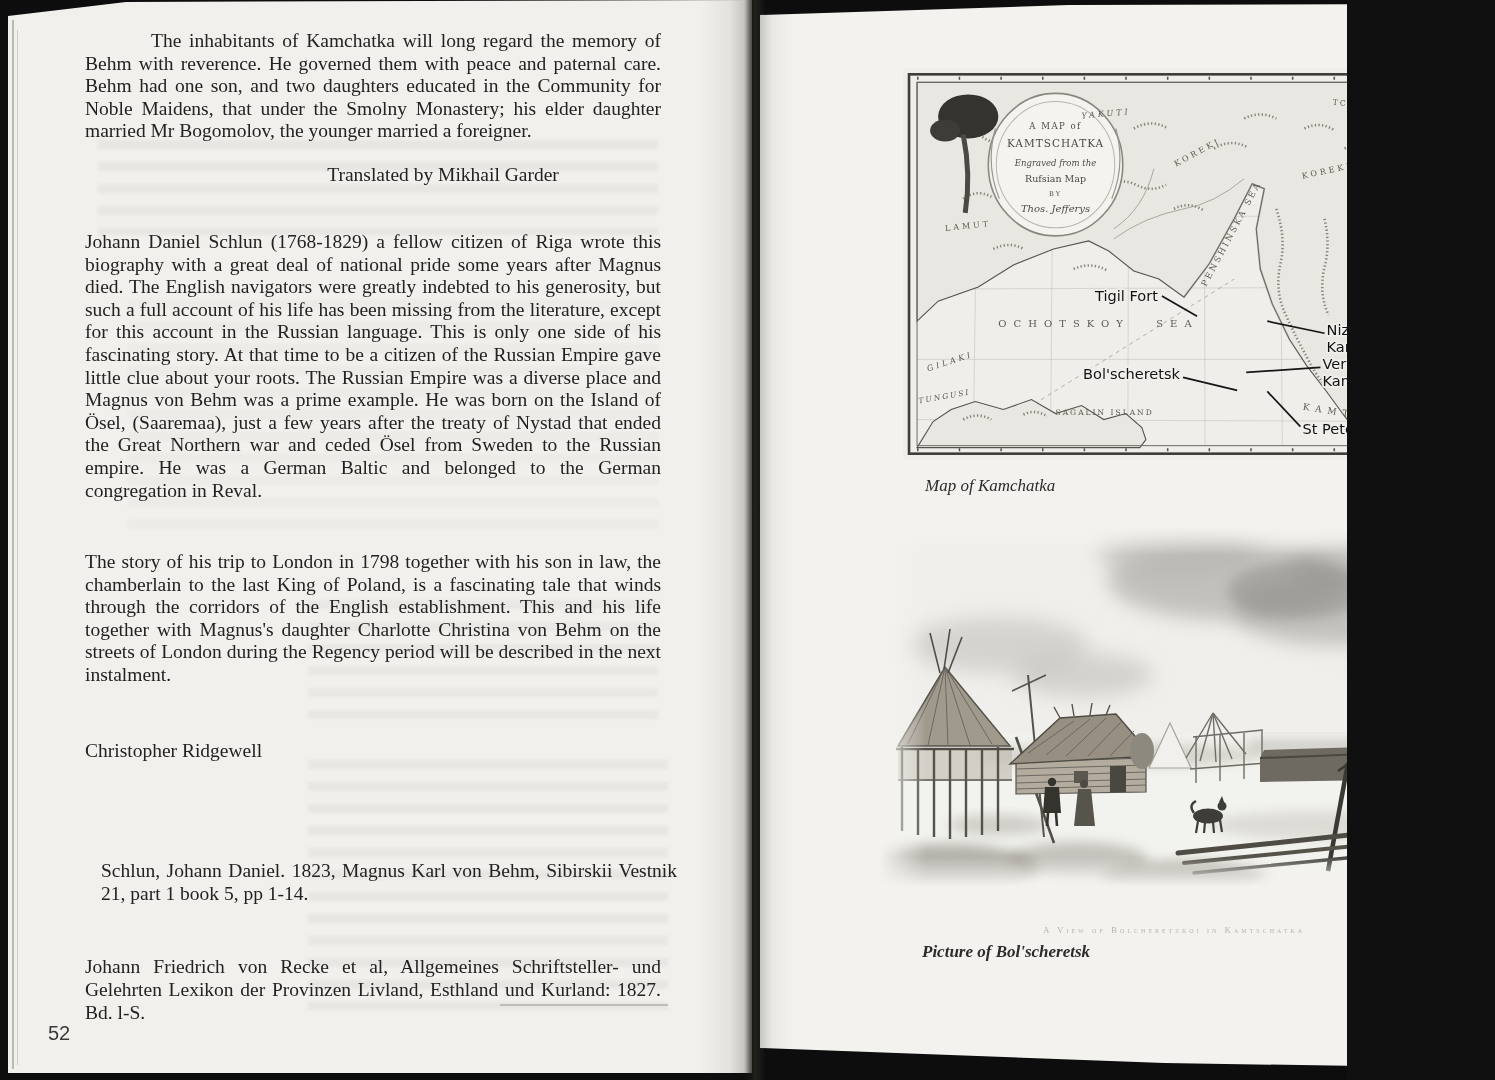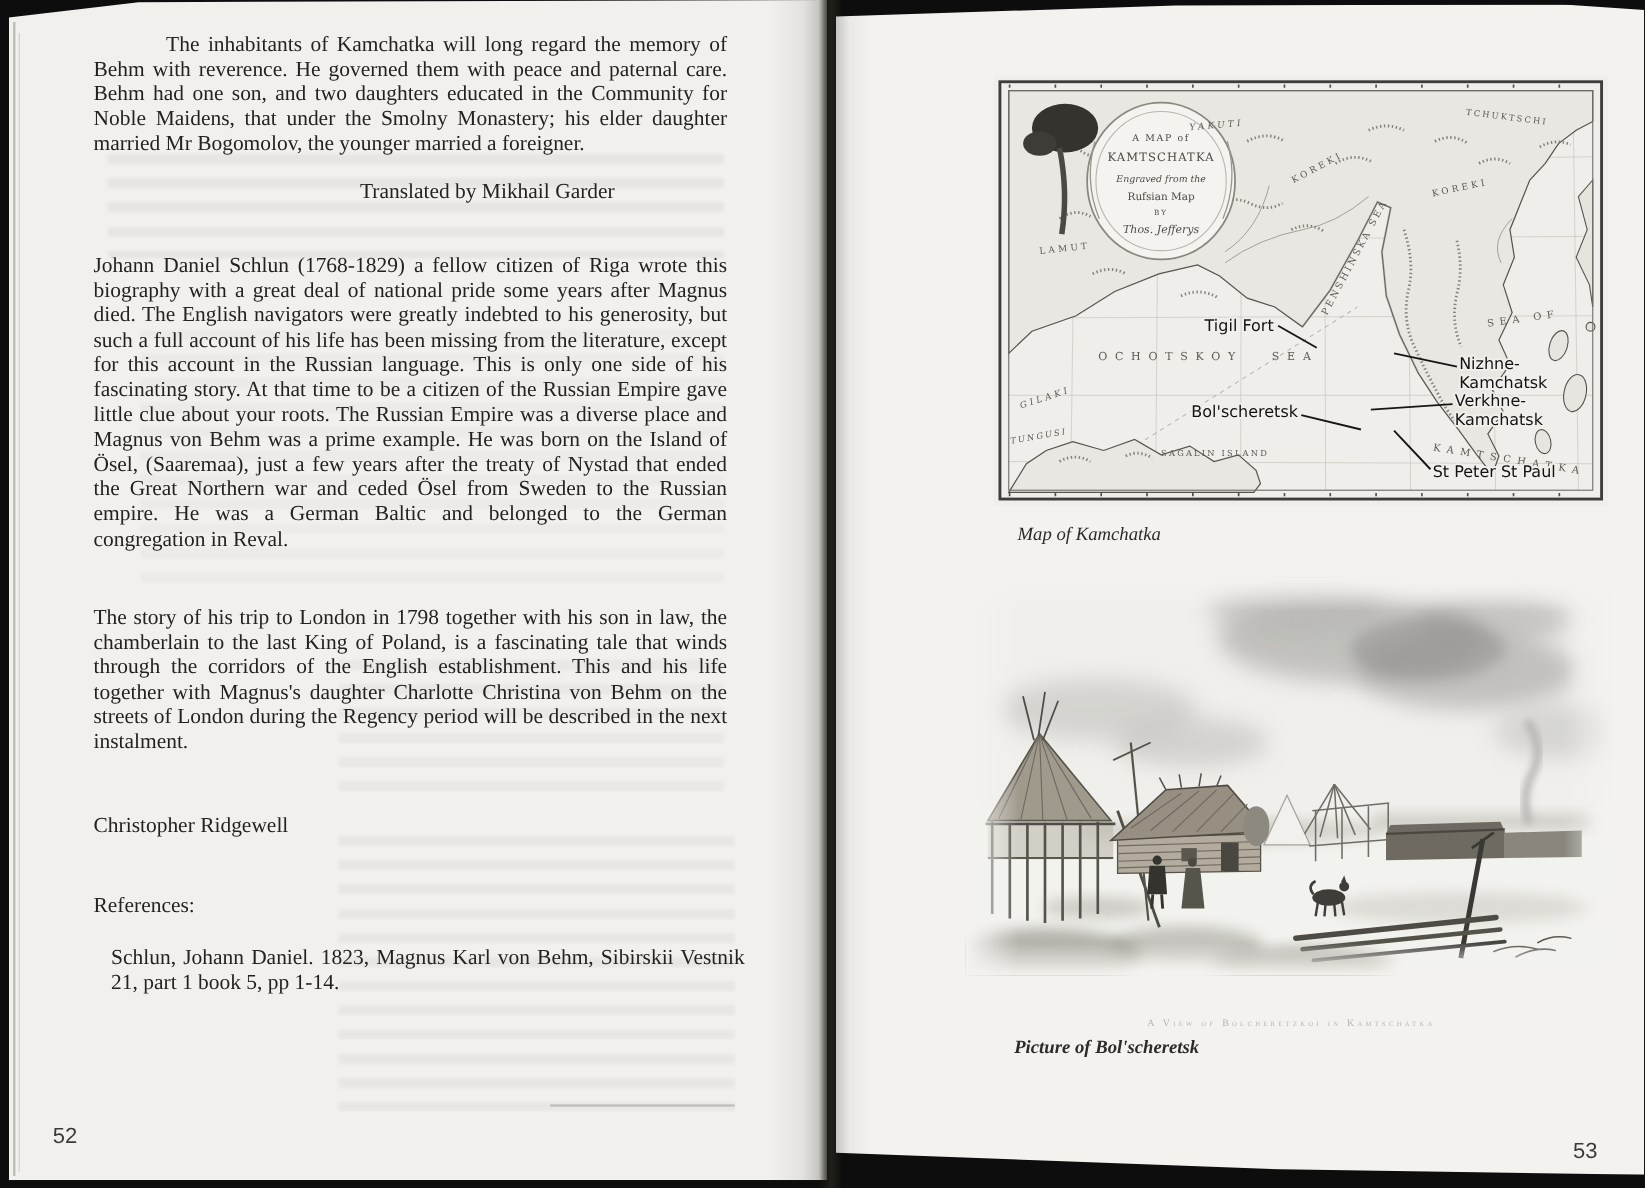--- a/index.html
+++ b/index.html
@@ -1,16 +1,16 @@
 <!DOCTYPE html>
 <html><head>
 <meta charset="utf-8">
 <style>
   html,body{margin:0;padding:0;background:#101010;}
-  .spread{position:relative;width:1495px;height:1080px;background:#0d0d0d;overflow:hidden;
+  .spread{position:relative;width:1347px;height:1080px;background:#0d0d0d;overflow:hidden;
           font-family:"Liberation Serif",serif;}
   
   .page-left{position:absolute;left:8px;top:0;width:744px;height:1073px;
     background:linear-gradient(to right,#f1f0ec 0%,#f1f0ec 93%,#e3e2de 97%,#c2c1bd 99.2%,#8a8985 100%);
     clip-path:polygon(0 16px,118px 2px,100% 0,100% 100%,0 100%);}
   .page-left::before{content:"";position:absolute;left:4px;top:20px;bottom:4px;width:2px;
     background:rgba(120,118,112,.45);}
   .page-left::after{content:"";position:absolute;left:9px;top:30px;bottom:8px;width:1px;
     background:rgba(140,138,132,.35);}
   
@@ -57,25 +57,25 @@
     <p class="tx first" style="top:30px;margin:0;">The inhabitants of Kamchatka will long regard the memory of Behm with reverence. He governed them with peace and paternal care. Behm had one son, and two daughters educated in the Community for Noble Maidens, that under the Smolny Monastery; his elder daughter married Mr Bogomolov, the younger married a foreigner.</p>
 
     <p class="tx center-line" style="top:164px;margin:0;">Translated by Mikhail Garder</p>
 
     <p class="tx" style="top:231px;margin:0;">Johann Daniel Schlun (1768-1829) a fellow citizen of Riga wrote this biography with a great deal of national pride some years after Magnus died. The English navigators were greatly indebted to his generosity, but such a full account of his life has been missing from the literature, except for this account in the Russian language. This is only one side of his fascinating story. At that time to be a citizen of the Russian Empire gave little clue about your roots. The Russian Empire was a diverse place and Magnus von Behm was a prime example. He was born on the Island of Ösel, (Saaremaa), just a few years after the treaty of Nystad that ended the Great Northern war and ceded Ösel from Sweden to the Russian empire. He was a German Baltic and belonged to the German congregation in Reval.</p>
 
     <p class="tx" style="top:551px;margin:0;">The story of his trip to London in 1798 together with his son in law, the chamberlain to the last King of Poland, is a fascinating tale that winds through the corridors of the English establishment. This and his life together with Magnus's daughter Charlotte Christina von Behm on the streets of London during the Regency period will be described in the next instalment.</p>
 
     <p class="tx" style="top:740px;margin:0;text-align:left;">Christopher Ridgewell</p>
 
-    <p class="tx" style="top:813px;margin:0;text-align:left;">References:</p>
 
     <p class="tx refpar" style="top:843px;margin:16px;">Schlun, Johann Daniel. 1823, Magnus Karl von Behm, Sibirskii Vestnik 21, part 1 book 5, pp 1-14.</p>
 
 
+    <p class="tx refpar" style="top:955px;margin:0;">Johann Friedrich von Recke et al, Allgemeines Schriftsteller- und Gelehrten Lexikon der Provinzen Livland, Esthland und Kurland: 1827. Bd. l-S.</p>
 
     <div class="pagenum" style="left:40px;top:1022px;">52</div>
   </div>
 
   <div class="gutter"></div>
 
   <div class="page-right">
 
     <div class="figure" style="left:143px;top:64px;width:559px;height:392px;">
       <svg viewBox="0 0 557 390" width="559" height="392">

